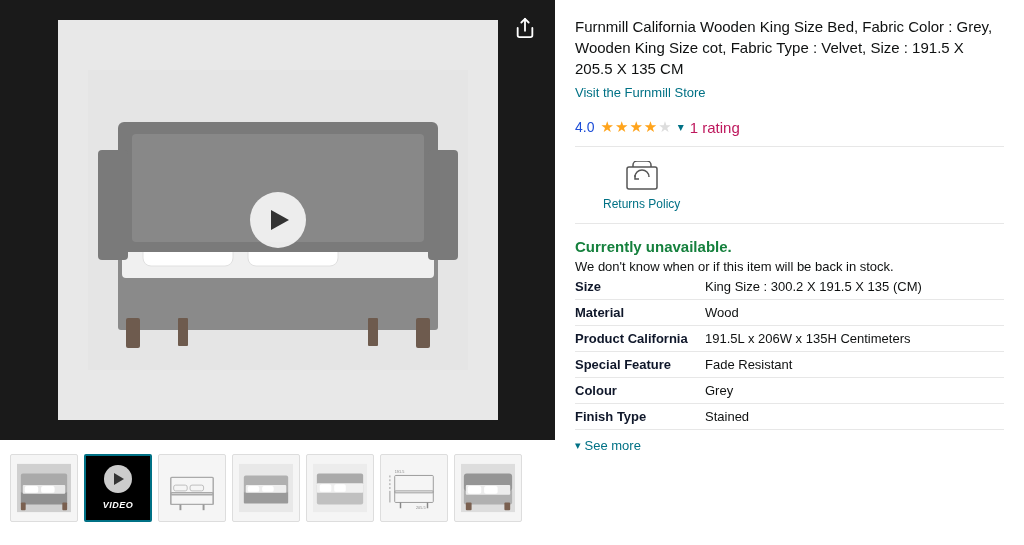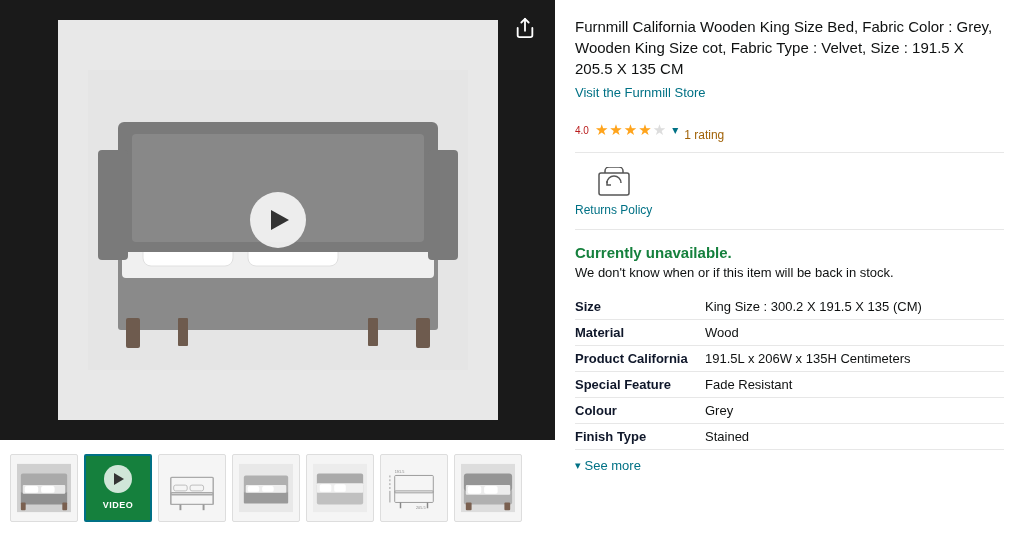--- a/index.html
+++ b/index.html
@@ -115,24 +115,25 @@
       justify-content: center;
       background: #f5f5f5;
       position: relative;
     }
 
     .thumb.active {
       border: 2px solid #007185;
     }
 
     .thumb-video {
-      background: #15803d;
+      background: #000000;
       color: #fff;
       flex-direction: column;
       gap: 7px;
+      font-style: italic;
     }
 
     .thumb-video .play-sm {
       width: 28px;
       height: 28px;
       border-radius: 50%;
       background: rgba(255,255,255,0.8);
       display: flex;
       align-items: center;
       justify-content: center;
@@ -183,22 +184,22 @@
     .rating-row {
       display: flex;
       align-items: center;
       gap: 6px;
       margin-bottom: 12px;
       padding-bottom: 10px;
       border-bottom: 1px solid #e7e7e7;
     }
 
     .rating-number {
-      font-size: 10px;
-      color: #b91c1c;
+      font-size: 14px;
+      color: #1d4ed8;
     }
 
     .stars {
       display: flex;
       gap: 1px;
     }
 
     .star {
       font-size: 15px;
     }
@@ -207,42 +208,42 @@
     .star-half { color: #FFA41C; }
     .star-empty { color: #ddd; }
 
     .dropdown-arrow {
       color: #007185;
       font-size: 12px;
       cursor: pointer;
     }
 
     .rating-count {
-      color: #a16207;
-      font-size: 12px;
+      color: #be185d;
+      font-size: 15px;
       cursor: pointer;
       text-decoration: none;
-      margin-top: 10px;
     }
 
     
     .badges-row {
       display: flex;
       gap: 24px;
       margin-bottom: 14px;
       padding-bottom: 12px;
       border-bottom: 1px solid #e7e7e7;
     }
 
     .badge-item {
       display: flex;
       flex-direction: column;
       align-items: center;
       gap: 4px;
       cursor: pointer;
+      margin-left: 28px;
     }
 
     .badge-icon {
       width: 38px;
       height: 34px;
       display: flex;
       align-items: center;
       justify-content: center;
     }
 
@@ -256,21 +257,20 @@
     .unavailable-text {
       color: #15803d;
       font-size: 15px;
       font-weight: bold;
       margin-bottom: 4px;
     }
 
     .unavailable-sub {
       font-size: 13px;
       color: #0F1111;
-      margin-bottom: 14px;
     }
 
     
     .specs-table {
       width: 100%;
       border-collapse: collapse;
       margin-bottom: 8px;
     }
 
     .specs-table tr {

